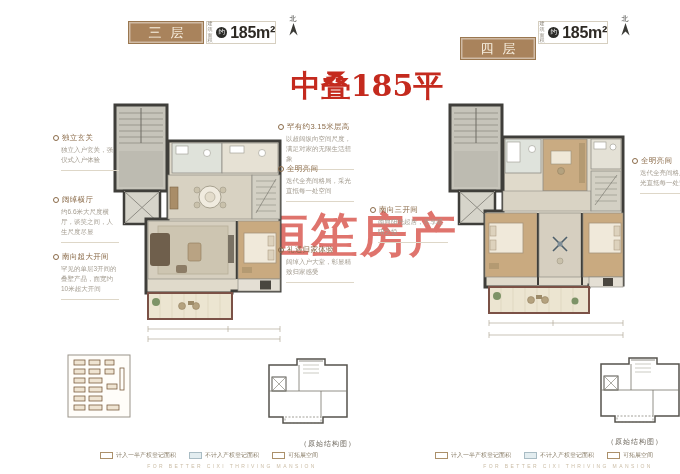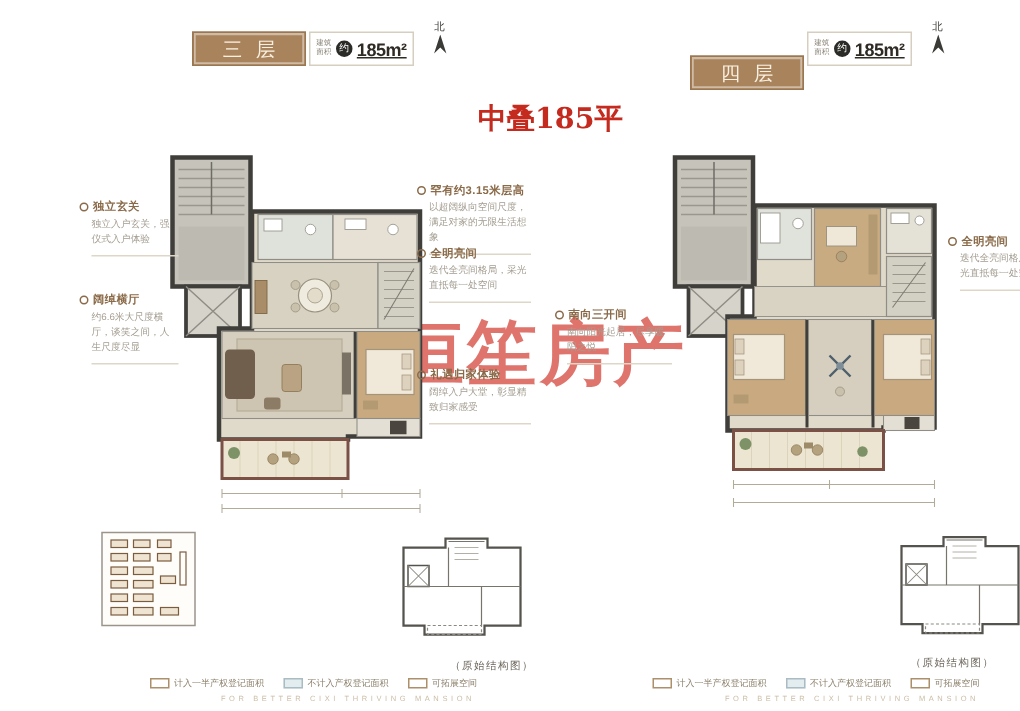--- a/index.html
+++ b/index.html
@@ -8,34 +8,34 @@
 
   
   .floor-badge{position:absolute;width:76px;height:23px;background:#a9835c;border:1px solid #9a7750;
     box-shadow:inset 0 0 0 1.5px rgba(255,255,255,.45);color:#f8f0e1;display:flex;align-items:center;
     justify-content:center;font-size:13px;letter-spacing:9px;padding-left:9px;box-sizing:border-box;}
   .area-box{position:absolute;width:70px;height:23px;background:#fff;border:1px solid #d6cfc0;
     display:flex;align-items:center;justify-content:center;gap:3px;box-sizing:border-box;}
   .area-prefix{font-size:5px;color:#8a8478;line-height:1.15;text-align:center;}
   .area-circle{width:11px;height:11px;border-radius:50%;background:#2b2b28;color:#fff;font-size:6.5px;
     display:flex;align-items:center;justify-content:center;flex:none;}
-  .area-value{font-size:12px;font-weight:bold;color:#2e2a24;letter-spacing:-0.3px;text-decoration:underline;}
+  .area-value{font-size:16px;font-weight:bold;color:#2e2a24;letter-spacing:-0.3px;}
   .north{position:absolute;width:16px;text-align:center;color:#3a3a36;}
   .north .nlabel{font-size:7px;line-height:1;}
   .north svg{display:block;margin:1px auto 0;}
 
   
   .main-title{position:absolute;left:250px;top:66px;width:184px;text-align:center;
-    font-family:"DejaVu Serif",serif;font-size:19px;font-weight:bold;color:#c42a1e;white-space:nowrap;}
+    font-family:"DejaVu Serif",serif;font-size:30px;font-weight:bold;color:#c42a1e;white-space:nowrap;}
   .watermark{position:absolute;left:237px;top:204px;font-family:"DejaVu Serif",serif;font-size:47px;
     font-weight:bold;color:#d9564e;opacity:.82;letter-spacing:2px;white-space:nowrap;}
 
   
   .anno{position:absolute;}
-  .anno .head{display:flex;align-items:center;gap:3px;font-size:7.5px;font-weight:bold;
+  .anno .head{display:flex;align-items:center;gap:3px;font-size:7.5px;font-weight:normal;
     color:#8a6a48;letter-spacing:.3px;}
   .anno .bullet{width:4px;height:4px;border:1px solid #8a6a48;border-radius:50%;flex:none;}
   .anno .abody{font-size:6.5px;color:#a49d91;line-height:1.55;padding-left:8px;margin-top:2px;}
   .anno .rule{border-bottom:1px solid #ded7c8;margin-top:5px;margin-left:8px;}
 
   .plan{position:absolute;}
   .struct-cap{position:absolute;font-size:7px;color:#6b655b;text-align:center;letter-spacing:1px;}
 
   .legend{position:absolute;display:flex;gap:13px;align-items:center;}
   .legend .item{display:flex;align-items:center;font-size:6px;color:#8b7f6a;}
@@ -229,20 +229,28 @@
       </div>
     <div class="abody">独立入户玄关，强仪式入户体验</div>
     <div class="rule"></div>
   </div>
   <div class="anno" style="left:28px;top:195px;width:66px;">
     <div class="head">
         <span class="bullet"></span>
         <span>阔绰横厅</span>
       </div>
     <div class="abody">约6.6米大尺度横厅，谈笑之间，人生尺度尽显</div>
+    <div class="rule"></div>
+  </div>
+  <div class="anno" style="left:28px;top:252px;width:66px;">
+    <div class="head">
+        <span class="bullet"></span>
+        <span>南向超大开间</span>
+      </div>
+    <div class="abody">罕见的单层3开间的叠墅产品，面宽约10米超大开间</div>
     <div class="rule"></div>
   </div>
 
   <div class="anno" style="left:253px;top:122px;width:76px;">
     <div class="head">
         <span class="bullet"></span>
         <span>罕有约3.15米层高</span>
       </div>
     <div class="abody">以超阔纵向空间尺度，满足对家的无限生活想象</div>
     <div class="rule"></div>

